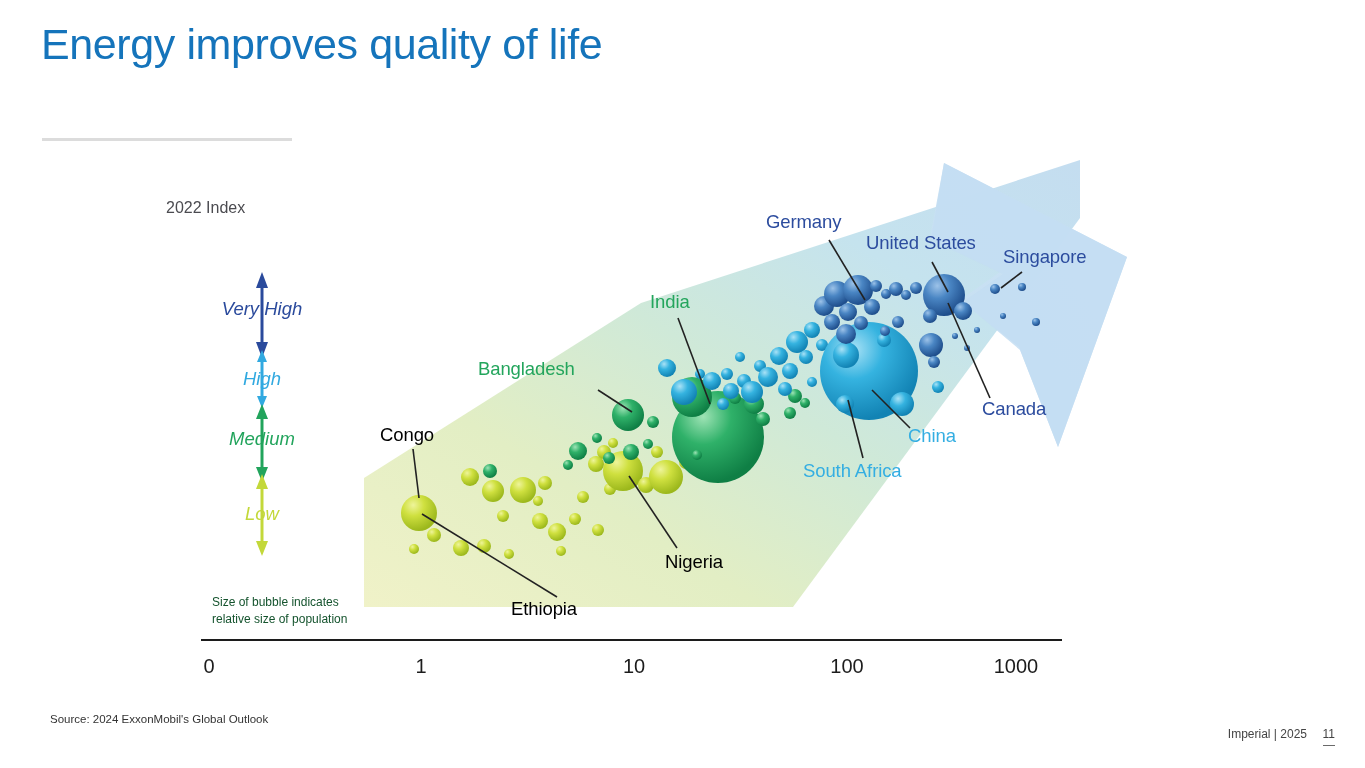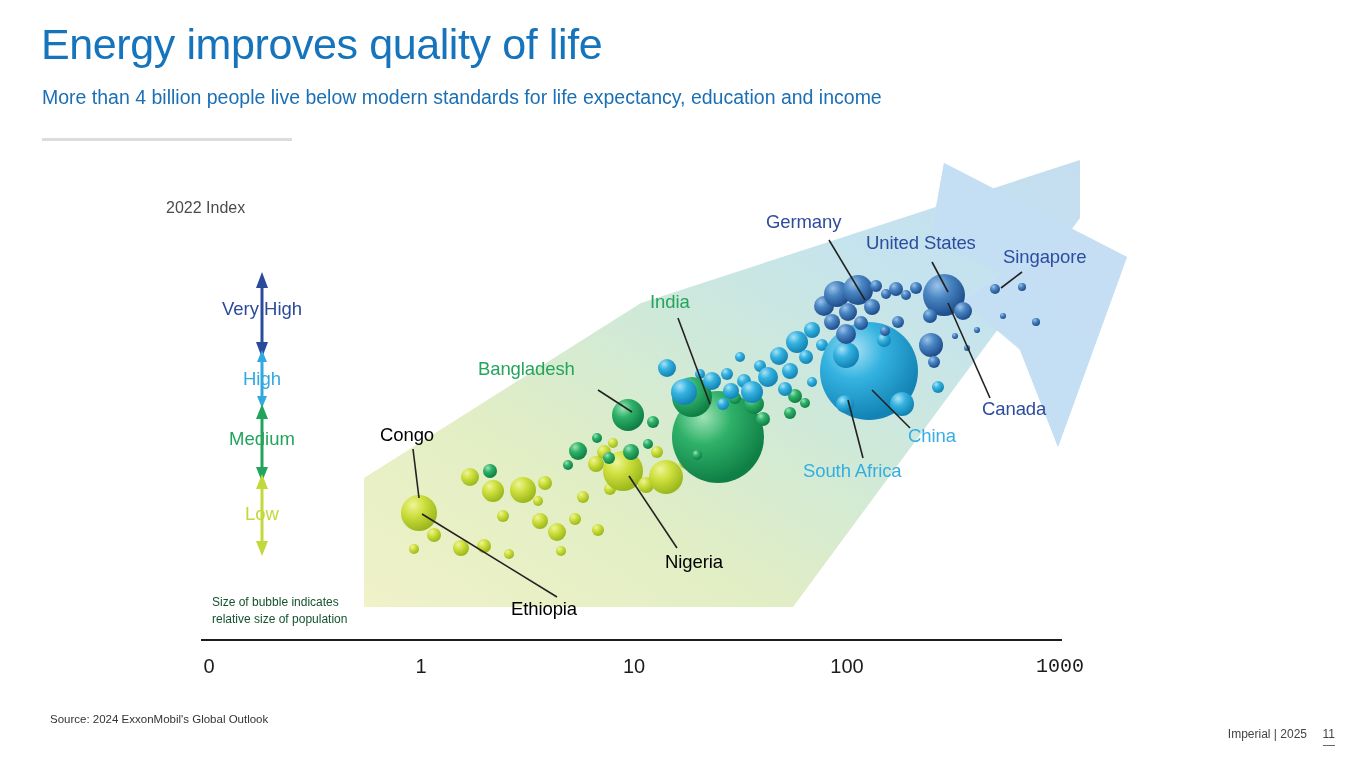--- a/index.html
+++ b/index.html
@@ -43,20 +43,21 @@
 
   
   .plot{position:absolute;left:0;top:0;width:1365px;height:768px;}
   .plot svg{position:absolute;left:0;top:0;}
 
   
   .ycat{
     position:absolute;text-align:center;
     font-size:18.5px;white-space:nowrap;
     transform:translateX(-50%);
+    font-style:italic;
   }
   .ycat.veryhigh{color:#2a4a9c;}
   .ycat.high{color:#31a9e0;}
   .ycat.medium{color:#22a45c;}
   .ycat.low{color:#c3d83a;}
 
   
   .clabel{
     position:absolute;font-size:18.5px;white-space:nowrap;
     letter-spacing:-0.1px;
@@ -94,21 +95,20 @@
     font-size:12px;color:#444444;
     border-bottom:1px solid #6a6a6a;padding-bottom:4px;
   }
 </style>
 </head>
 <body>
 
 <div class="slide">
 
   <div class="title">Energy improves quality of life</div>
-  <div class="subtitle">More than 4 billion people live below modern standards for life expectancy, education and income</div>
   <div class="divider"></div>
 
   <div class="chart-sub">2022 Index</div>
 
   <div class="plot">
     <svg width="1365" height="768" xmlns="http://www.w3.org/2000/svg">
       <defs>
 
         <linearGradient id="bandGrad" x1="0" y1="1" x2="1" y2="0">
           <stop offset="0%" stop-color="#f0f2c8"></stop>
@@ -317,20 +317,20 @@
 
   <div class="bubble-note">
     <div>Size of bubble indicates</div>
     <div>relative size of population</div>
   </div>
 
   <div class="xtick" style="left:209px;top:655px;">0</div>
   <div class="xtick" style="left:421px;top:655px;">1</div>
   <div class="xtick" style="left:634px;top:655px;">10</div>
   <div class="xtick" style="left:847px;top:655px;">100</div>
-  <div class="xtick" style="left:1060px;top:655px;font-family:Liberation Mono, monospace;">1000</div>
+  <div class="xtick" style="left:1016px;top:655px;">1000</div>
 
 
   <div class="source">Source: 2024 ExxonMobil's Global Outlook</div>
   <div class="footer-right">Imperial  |  2025</div>
   <div class="page-num">11</div>
 
 </div>
 
 </body></html>

